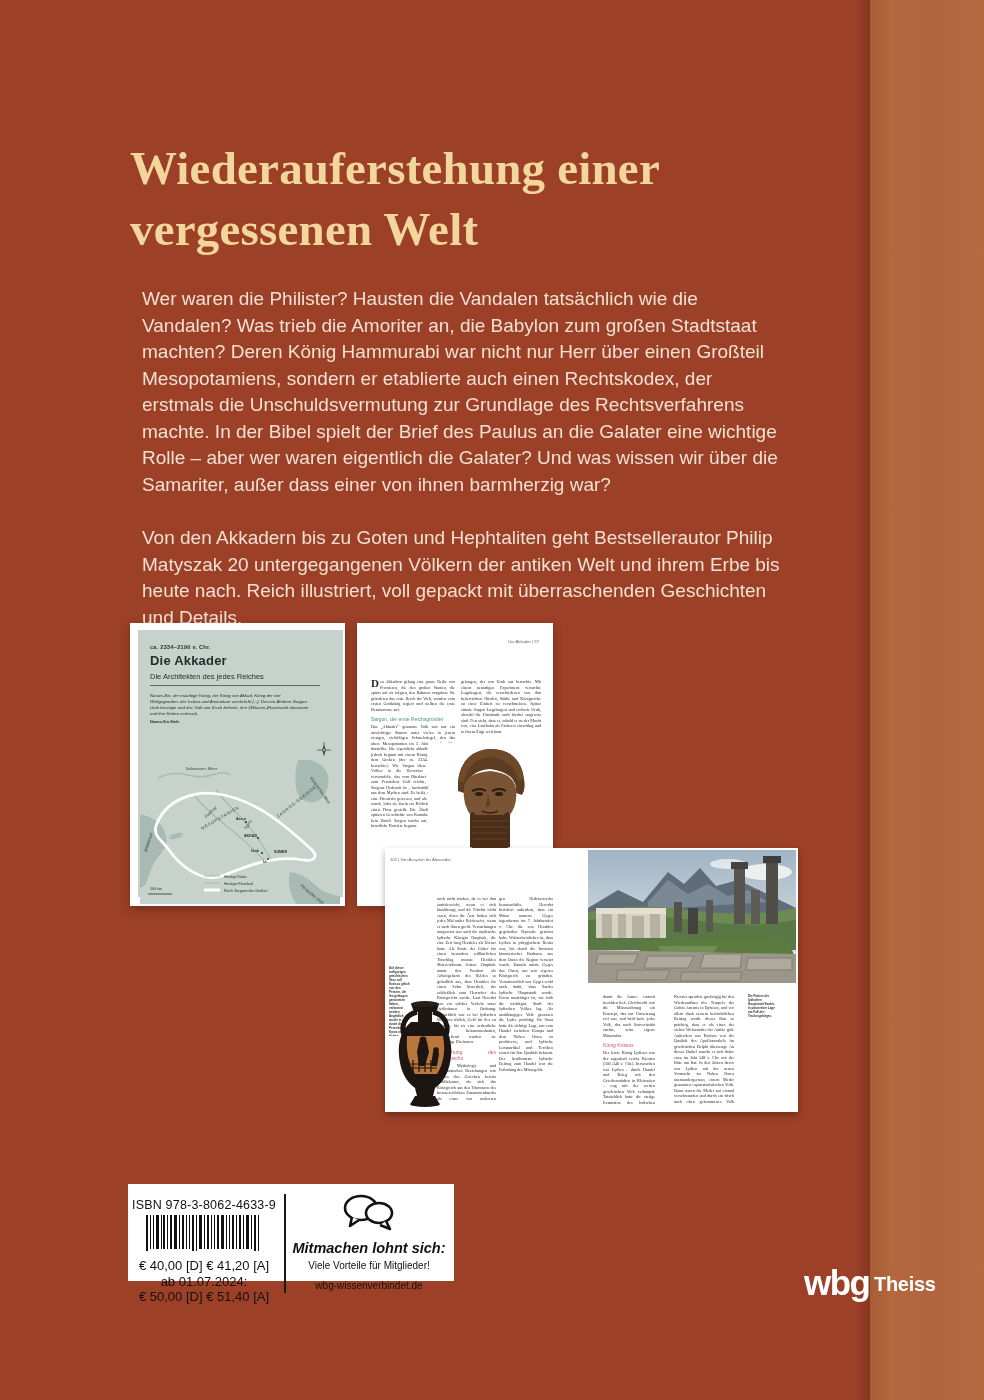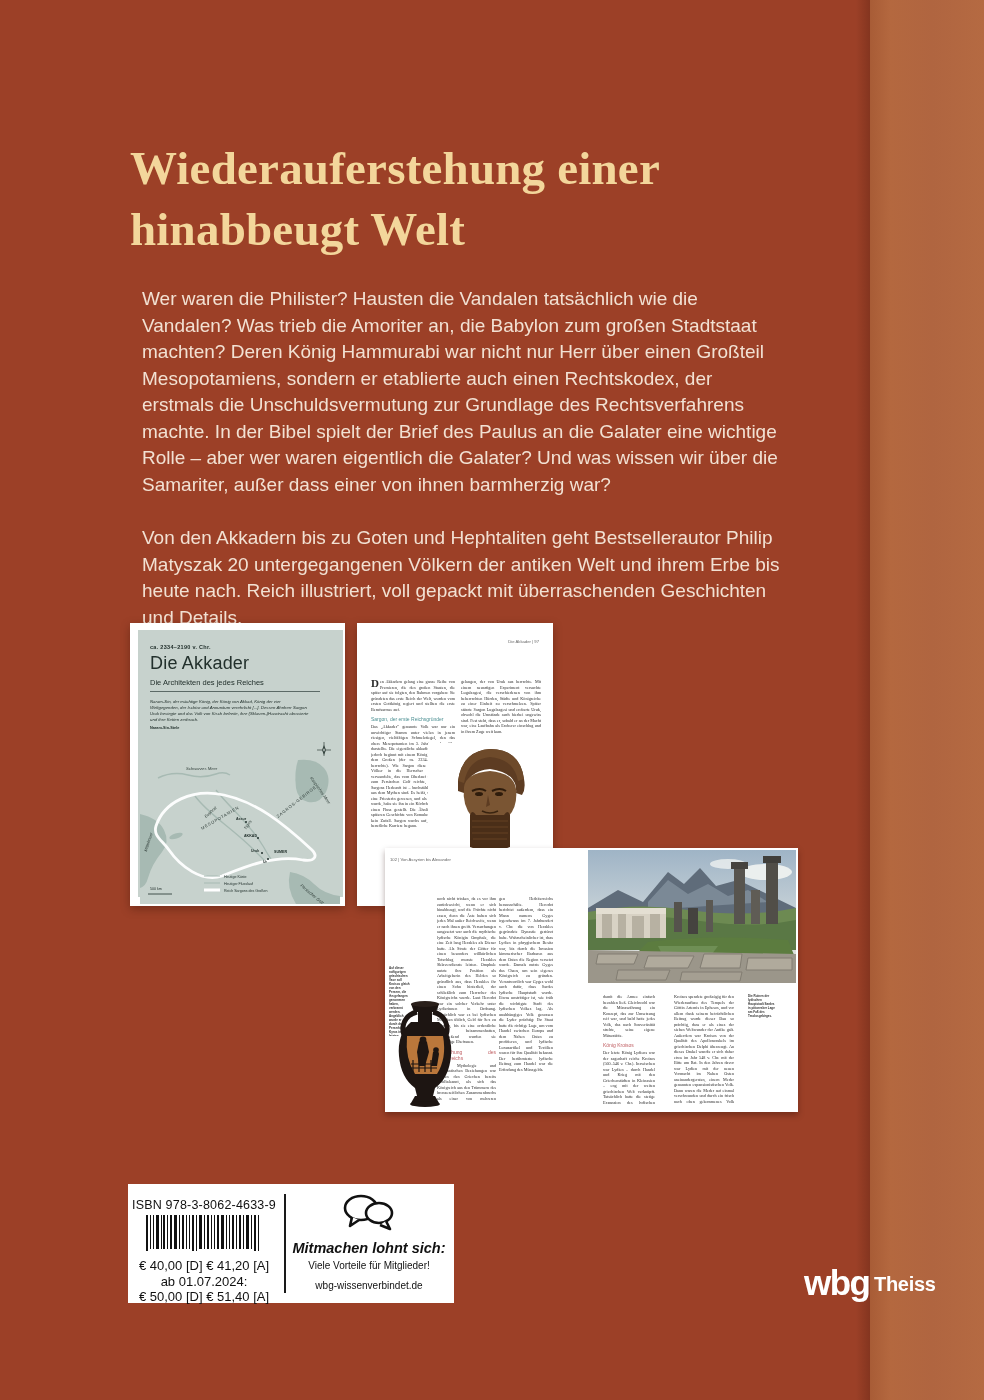--- a/index.html
+++ b/index.html
@@ -22,21 +22,21 @@
   .intro p{margin:0 0 27px 12px;}
 
   
   .spread1{position:absolute;left:130px;top:623px;width:423px;height:283px;z-index:1;
     display:flex;filter:drop-shadow(0 3px 5px rgba(40,10,4,.35));}
   .page{background:#ffffff;}
   .p-left{width:215px;height:283px;margin-right:12px;position:relative;}
   .map-panel{position:absolute;left:8px;top:7px;right:2px;bottom:9px;background:#c7d2cd;}
   .mp{padding:14px 10px 0 12px;color:#22302c;}
   .mp .era{font-size:5.5px;font-weight:bold;letter-spacing:.3px;}
-  .mp .chap{font-size:18px;font-weight:normal;margin-top:3px;letter-spacing:.2px;}
+  .mp .chap{font-size:13px;font-weight:bold;margin-top:3px;letter-spacing:.2px;}
   .mp .sub{font-size:7.5px;margin-top:4px;padding-bottom:4px;border-bottom:.6px solid #5c6a66;width:170px;}
   .mp .quote{font-size:4.3px;line-height:6px;font-style:italic;margin-top:7px;width:160px;}
   .mp .qsrc{font-size:3.8px;font-weight:bold;margin-top:3px;}
   .compass{position:absolute;right:12px;top:112px;}
   .mapsvg{position:absolute;left:2px;top:126px;}
   .map-label{font-size:4.2px;fill:#35433e;font-style:italic;}
   .map-region{font-size:4.2px;fill:#2e3c38;letter-spacing:.8px;}
   .map-city{font-size:3.6px;fill:#22302c;font-weight:bold;}
   .map-legend{font-size:3.6px;fill:#22302c;}
 
@@ -60,21 +60,21 @@
   .s2capL{left:4px;top:118px;width:21px;height:70px;}
   .s2capR{left:363px;top:146px;width:27px;height:50px;}
   .s2cA{left:52px;top:48px;width:59px;height:205px;}
   .s2cB{left:114px;top:48px;width:54px;height:205px;}
   .s2cC{left:218px;top:146px;width:52px;height:110px;}
   .s2cD{left:289px;top:146px;width:60px;height:110px;}
   .amphora{position:absolute;left:6px;top:152px;}
   .ruins{position:absolute;left:203px;top:2px;}
 
   
-  .infobox{position:absolute;left:128px;top:1184px;width:326px;height:119px;background:#fff;color:#111;}
+  .infobox{position:absolute;left:128px;top:1184px;width:326px;height:97px;background:#fff;color:#111;}
   .ib-left{position:absolute;left:0;top:0;width:152px;height:119px;text-align:center;}
   .ib-isbn{margin-top:14px;font-size:12.5px;letter-spacing:.2px;}
   .barcode{margin-top:3px;}
   .ib-price{font-size:13px;line-height:15.5px;margin-top:3px;}
   .ib-div{position:absolute;left:156px;top:10px;width:1.5px;height:99px;background:#1a1a1a;}
   .ib-right{position:absolute;left:160px;top:0;width:162px;height:119px;text-align:center;}
   .bubbles{margin-top:9px;}
   .ib-bold{font-size:14.5px;font-weight:bold;margin-top:1px;font-style:italic;}
   .ib-line{font-size:10px;line-height:20px;}
 
@@ -84,21 +84,21 @@
   .logo .theiss{position:absolute;left:70px;top:7px;font-size:20px;letter-spacing:-.3px;}
 </style>
 </head>
 <body>
 
 <div class="spine-shadow"></div>
 <div class="spine-band"></div>
 
 <div class="title">
   <div>Wiederauferstehung einer</div>
-  <div>hinabbeugt Welt</div>
+  <div>vergessenen Welt</div>
 </div>
 
 <div class="intro">
   <p>Wer waren die Philister? Hausten die Vandalen tatsächlich wie die Vandalen? Was trieb die Amoriter an, die Babylon zum großen Stadtstaat machten? Deren König Hammurabi war nicht nur Herr über einen Großteil Mesopotamiens, sondern er etablierte auch einen Rechtskodex, der erstmals die Unschuldsvermutung zur Grundlage des Rechtsverfahrens machte. In der Bibel spielt der Brief des Paulus an die Galater eine wichtige Rolle – aber wer waren eigentlich die Galater? Und was wissen wir über die Samariter, außer dass einer von ihnen barmherzig war?</p>
   <p>Von den Akkadern bis zu Goten und Hephtaliten geht Bestsellerautor Philip Matyszak 20 untergegangenen Völkern der antiken Welt und ihrem Erbe bis heute nach. Reich illustriert, voll gepackt mit überraschenden Geschichten und Details.</p>
 </div>
 
 <div class="spread1">
   <div class="page p-left">
     <div class="map-panel">

